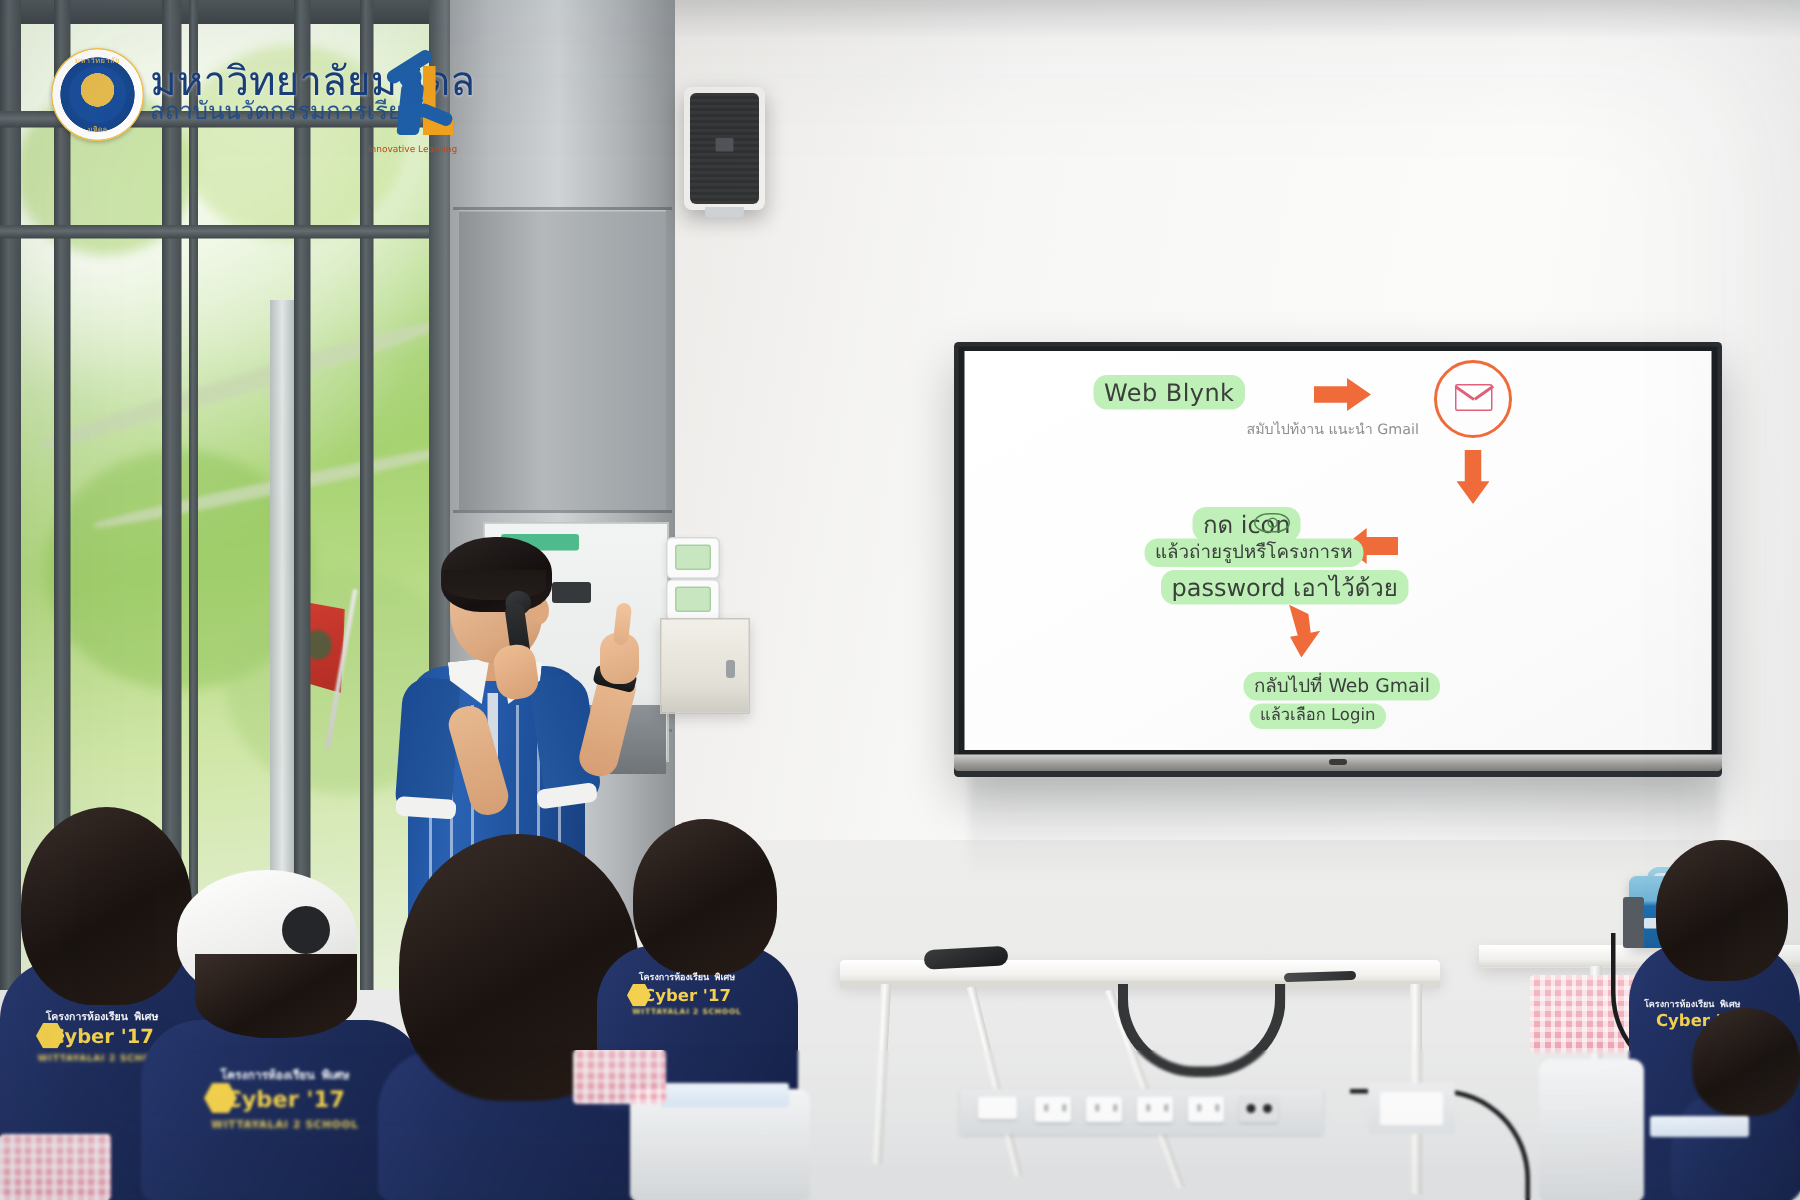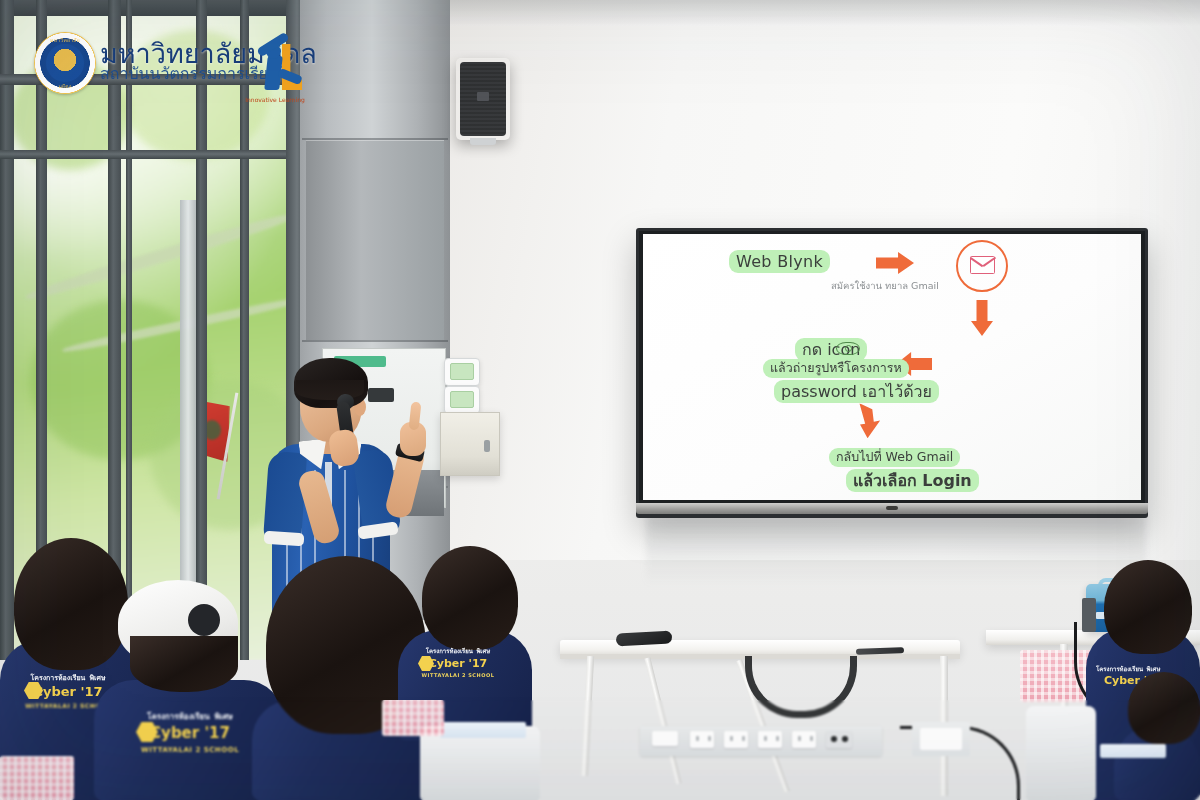--- a/index.html
+++ b/index.html
@@ -204,21 +204,21 @@
     border:1.4px solid #4f8a4a;box-sizing:border-box;
     border-radius:50% 50% 50% 50%/60% 60% 60% 60%;
   }
   #s-eye-pupil{
     position:absolute;left:202px;top:111px;width:7px;height:7px;border-radius:50%;
     border:1.4px solid #4f8a4a;box-sizing:border-box;
   }
   #s-cap-line{left:120px;top:125px;font-size:12.5px;}
   #s-pw-line{left:131px;top:146px;font-size:16px;}
   #s-back1{left:186px;top:214px;font-size:12.5px;}
-  #s-back2{left:203px;top:235px;font-size:16px;font-weight:bold;}
+  #s-back2{left:190px;top:235px;font-size:11px;}
   #s-back3{left:132px;top:256px;font-size:12.5px;}
 
   
   #person{left:262px;top:352px;width:200px;height:300px;}
   #head{
     left:300px;top:366px;width:62px;height:76px;border-radius:50% 50% 46% 46%;
     background:linear-gradient(150deg,#f0c7a4,#dba87f 70%,#c8926b);
   }
   #hair{
     left:294px;top:358px;width:74px;height:50px;
@@ -547,21 +547,21 @@
   <div id="tv" class="abs"></div>
   <div id="tv-bezel" class="abs"></div>
   <div id="tv-chin" class="abs"></div>
   <div id="tv-ir" class="abs"></div>
 
   <div id="tv-screen" class="abs">
 
     <div class="hl" id="s-webblynk">Web Blynk</div>
 
     <div id="s-arrow1"></div>
-    <div id="s-subnote">สมัครใช้งาน ทยาล Gmail</div>
+    <div id="s-subnote">สมับไปท้งาน แนะนำ Gmail</div>
 
     <div id="s-mailcircle"></div>
     <div id="s-envelope"></div>
 
     <div id="s-arrow2"></div>
 
     <div id="s-arrow3"></div>
     <div class="hl" id="s-icon-line">กด icon</div>
     <div id="s-eye"></div>
     <div id="s-eye-pupil"></div>

